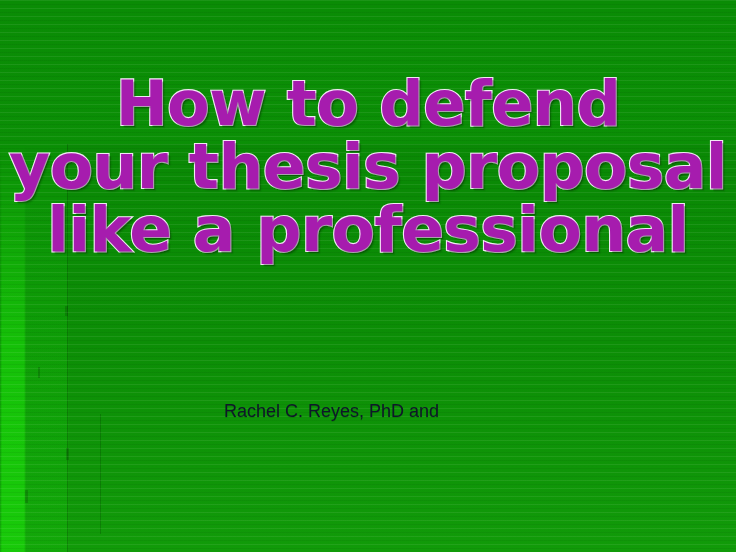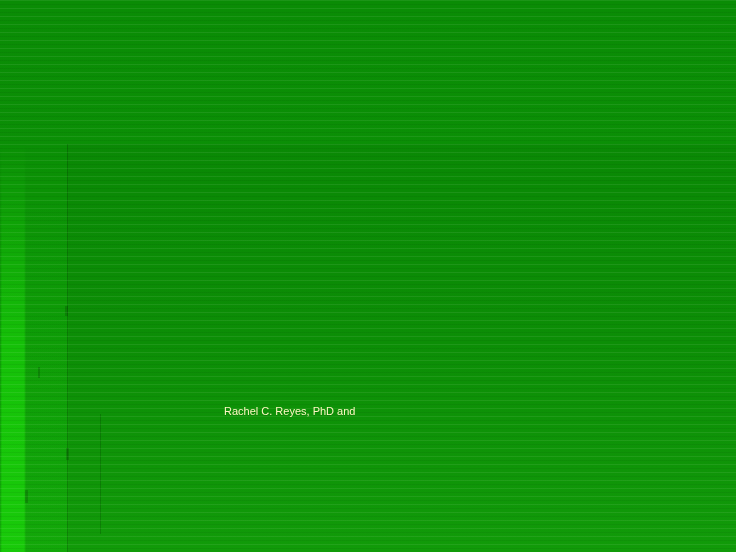--- a/index.html
+++ b/index.html
@@ -124,23 +124,23 @@
   
   .subtitle-block {
     position: absolute;
     left: 224px;
     top: 399px;
     z-index: 5;
   }
   .subtitle-line {
     display: block;
     font-family: "Liberation Sans", sans-serif;
-    font-size: 11px;
+    font-size: 18px;
     line-height: 24px;
-    color: #fef9c3;
+    color: #0f172a;
     white-space: nowrap;
     text-shadow: 0 1px 0 rgba(0,0,0,0.12);
   }
 </style>
 </head>
 <body>
 
 <div class="slide">
 
   <div class="bg-base"></div>
@@ -149,18 +149,23 @@
   <div class="bg-seams">
     <div class="seam" style="left:67px;  top:144px; width:1px; height:408px;"></div>
     <div class="seam" style="left:100px; top:414px; width:1px; height:120px;"></div>
     <div class="seam" style="left:38px;  top:367px; width:2px; height:11px;"></div>
     <div class="seam" style="left:25px;  top:490px; width:3px; height:13px;"></div>
     <div class="seam" style="left:66px;  top:448px; width:3px; height:12px;"></div>
     <div class="seam" style="left:65px;  top:306px; width:3px; height:10px;"></div>
   </div>
   <div class="bg-scanlines"></div>
 
+  <div class="title-block">
+    <span class="title-line l1">How to defend</span>
+    <span class="title-line l2">your thesis proposal</span>
+    <span class="title-line l3">like a professional</span>
+  </div>
 
   <div class="subtitle-block">
     <span class="subtitle-line">Rachel C. Reyes, PhD and</span>
   </div>
 
 </div>
 
 </body></html>

